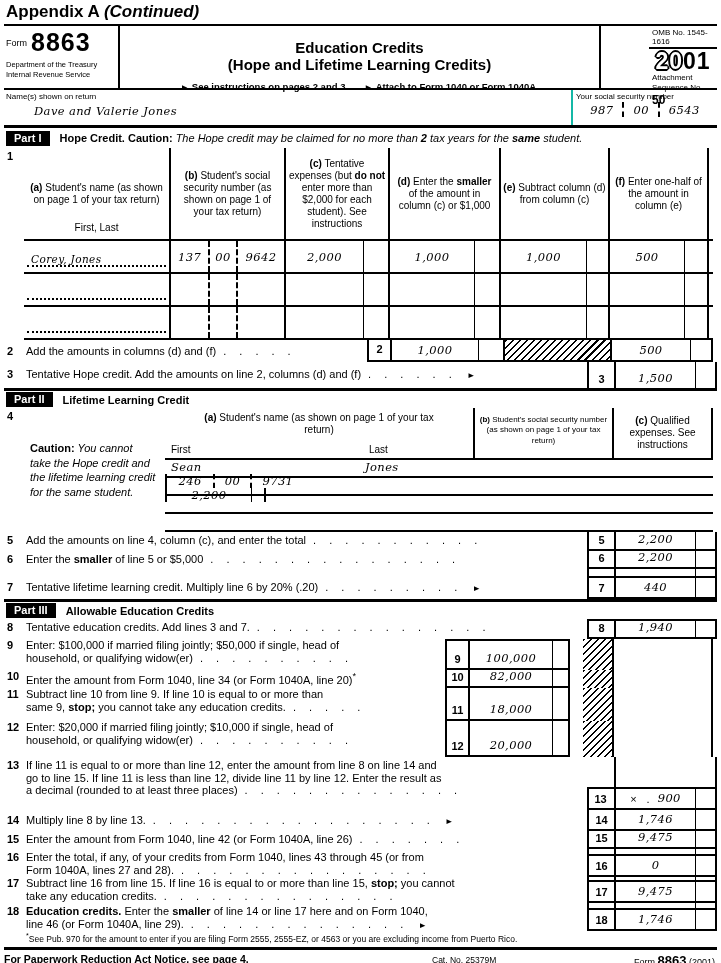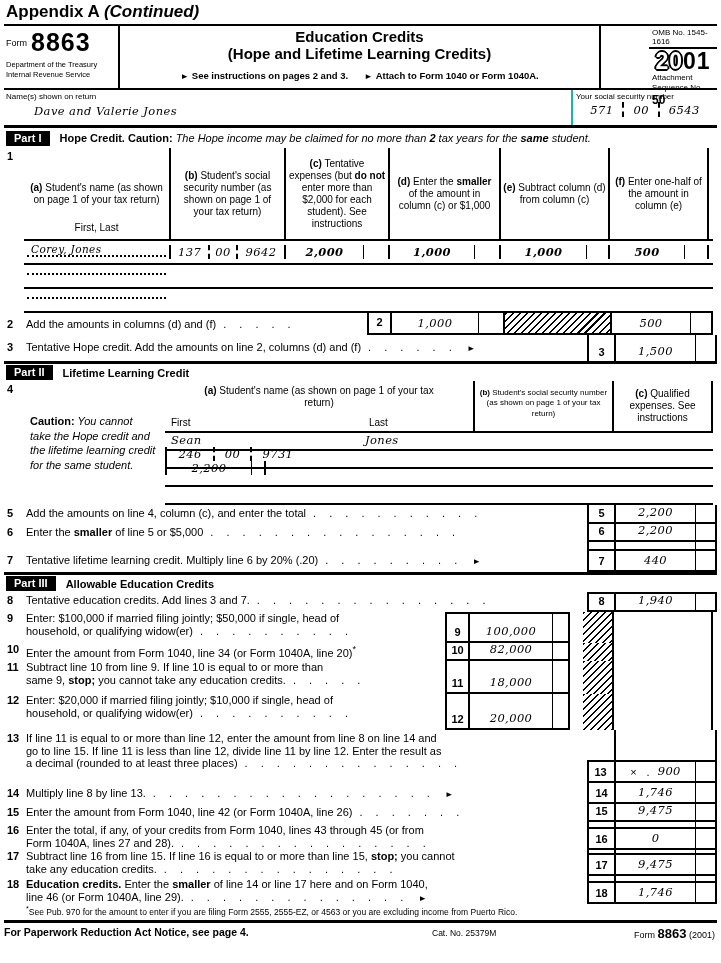--- a/index.html
+++ b/index.html
@@ -10,21 +10,21 @@
   .appendix { font-size:17px; font-weight:bold; height:22px; padding-left:2px; }
   .appendix .cont { font-style:italic; }
 
   
   .hdrbox { display:flex; border-top:2.5px solid #000; border-bottom:2.5px solid #000; height:66px; }
   .hb-left { width:116px; border-right:2px solid #000; padding:2px 2px 0 2px; }
   .formline { display:flex; align-items:flex-start; gap:4px; }
   .formline .fw { font-size:9px; margin-top:10px; }
   .formline .fnum { font-size:25px; font-weight:bold; letter-spacing:1px; }
   .dept { font-size:7.5px; line-height:1.3; margin-top:3px; }
-  .hb-center { flex:1; text-align:center; padding-top:2px; }
+  .hb-center { flex:1; text-align:center; padding-top:13px; }
   .t1,.t2 { font-size:15px; font-weight:bold; line-height:1.15; }
   .instr { font-size:9.5px; font-weight:bold; margin-top:7px; display:flex; justify-content:center; gap:16px; }
   .arw { display:inline-block; font-size:9px; transform:scaleY(0.9); }
   .hb-right { width:118px; border-left:2px solid #000; display:flex; flex-direction:column;padding-left:48px; }
   .omb { font-size:8px; border-bottom:2px solid #000; padding:2px 3px 1px 3px; }
   .year { text-align:center; font-size:23px; font-weight:bold; line-height:24px; letter-spacing:1px; }
   .yr-o { color:#fff; text-shadow:2px 0 #000,-2px 0 #000,0 2px #000,0 -2px #000,1px 1px #000,-1px -1px #000,1px -1px #000,-1px 1px #000; }
   .attach { font-size:8px; line-height:1.25; padding:0 3px 1px 3px; }
   .attach .seq { font-size:12px; font-weight:bold; }
 
@@ -54,29 +54,29 @@
   .p1h > div { display:flex; flex-direction:column; justify-content:center; padding:1px 2px; position:relative; }
   .p1h .ca { width:145px; }
   .p1h .ca .sub { position:absolute; bottom:5px; left:0; right:0; }
   .p1h .cb { width:115px; }
   .p1h .cc { width:104px; }
   .p1h .cd { width:111px; }
   .p1h .ce { width:109px; }
   .p1h .cf { width:101px; border-right:2px solid #000; }
   .p1h > div + div { border-left:2px solid #000; }
 
-  .p1r { display:flex; height:24px; border-bottom:2px solid #000; font-size:11px;align-items:center; }
+  .p1r { display:flex; height:33px; border-bottom:2px solid #000; font-size:11px; }
   .p1r .ra { width:145px; display:flex; align-items:flex-end; padding:0 3px 5px 3px; }
   .dotl { flex:1; border-bottom:2.5px dotted #000; padding:0 0 0 4px; }
   .dotl .hw { font-size:10.5px; }
   .p1r .rb { width:115px; border-left:2px solid #000; display:flex; }
   .sg { display:flex; align-items:center; justify-content:center; }
   .sg1 { width:38px; } .sg2 { width:28px; } .sg3 { width:49px; }
   .sg + .sg { border-left:2px dashed #000; }
-  .mc { border-left:2px solid #000; display:flex;font-weight:bold; }
+  .mc { border-left:2px solid #000; display:flex; }
   .mc .dollar { flex:1; display:flex; align-items:center; justify-content:center; }
   .mc .cents { border-left:1.5px solid #000; }
   .rc { width:104px; } .rc .cents { width:25px; }
   .rd { width:111px; } .rd .cents { width:25px; }
   .re { width:109px; } .re .cents { width:22px; }
   .rf { width:101px; border-right:2px solid #000; } .rf .cents { width:23px; }
 
   
   .lrow { display:flex; font-size:11px; }
   .ln { width:22px; font-weight:bold; padding-left:3px; }
@@ -199,32 +199,32 @@
   </div>
 
   <div class="namerow">
     <div class="nr-left">
       <div class="smalllbl">Name(s) shown on return</div>
       <span class="hw">Dave and Valerie Jones</span>
     </div>
     <div class="nr-right">
       <div class="smalllbl">Your social security number</div>
       <div class="ssnvals">
-        <span class="hw">571</span>
+        <span class="hw">987</span>
           <span class="vdash"></span>
           <span class="hw">00</span>
           <span class="vdash"></span>
           <span class="hw">6543</span>
       </div>
     </div>
   </div>
 
   <div class="partbar">
     <span class="badge">Part I</span>
-    <span class="pi-caution"><b>Hope Credit. Caution:</b> <i>The Hope income may be claimed for no more than </i><b><i>2</i></b><i> tax years for the </i><b><i>same</i></b><i> student.</i></span>
+    <span class="pi-caution"><b>Hope Credit. Caution:</b> <i>The Hope credit may be claimed for no more than </i><b><i>2</i></b><i> tax years for the </i><b><i>same</i></b><i> student.</i></span>
   </div>
 
   <div class="p1t">
     <span class="l1num">1</span>
     <div class="p1h">
       <div class="ca">
           <div><b>(a)</b><span> Student's name (as shown on page 1 of your tax return)</span></div>
           <div class="sub">First, Last</div>
         </div>
       <div class="cb">

